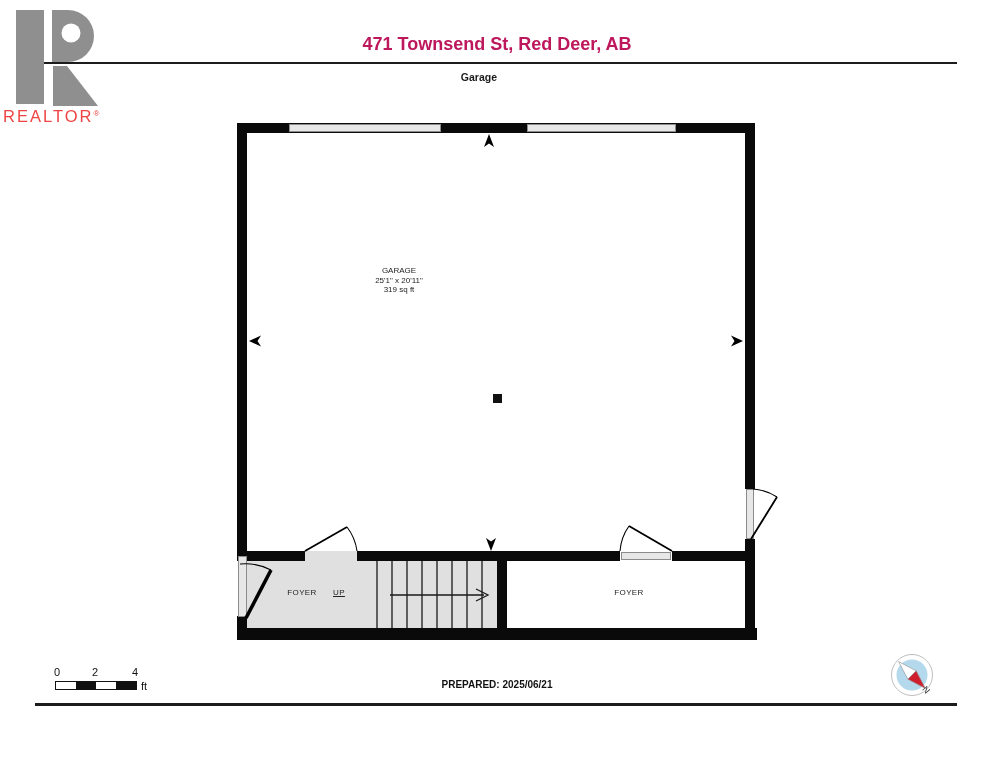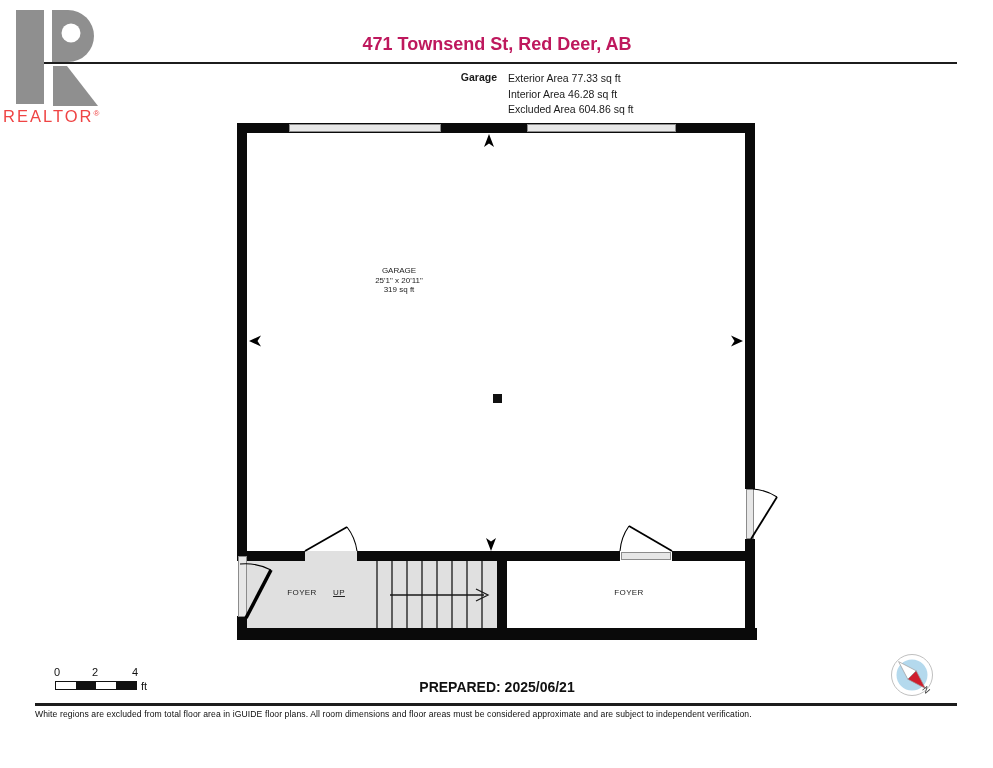--- a/index.html
+++ b/index.html
@@ -14,21 +14,21 @@
   .legend-label{font-size:10.5px;font-weight:bold;text-align:right;}
   .legend-lines{font-size:10.5px;line-height:15.5px;}
   .roomlabel{font-size:8px;letter-spacing:.4px;color:#222;}
   .plandims{font-size:8px;line-height:9.5px;text-align:center;color:#222;}
   .hline{position:absolute;background:#1c1c1c;}
   .wordmark{font-size:16.5px;letter-spacing:2px;color:#ef4444;}
   .wordmark sup{font-size:8px;letter-spacing:0;}
   .tick{font-size:11px;color:#111;}
   .scalebar{position:absolute;display:flex;border:1px solid #111;box-sizing:content-box;}
   .scalebar div{height:100%;}
-  .prepared{font-size:14px;font-weight:bold;color:#111;}
+  .prepared{font-size:10px;font-weight:bold;color:#111;}
   .footer-text{font-size:8.6px;color:#0d0d0d;letter-spacing:.1px;}
   .nlabel{font-size:9px;color:#3a3a3a;transform:rotate(48deg);}
   svg{position:absolute;overflow:visible;}
 </style>
 </head>
 <body>
 
 <div class="page">
 
   <div class="hline" style="left:35px;top:62px;width:922px;height:2px;"></div>
@@ -38,25 +38,20 @@
     <path d="M40,2 L56,2 A26,26 0 0 1 56,54 L40,54 Z" fill="#8f8f8f"></path>
     <circle cx="59" cy="25" r="9.5" fill="#ffffff"></circle>
     <polygon points="41,58 55,58 86,98 41,98" fill="#8f8f8f"></polygon>
   </svg>
   <div class="label wordmark" style="left:3px;top:107px;">
     <span>REALTOR</span><sup>®</sup>
   </div>
 
   <div class="label title ctr" style="left:497px;top:34px;">471 Townsend St, Red Deer, AB</div>
   <div class="label legend-label" style="left:417px;top:71px;width:80px;">Garage</div>
-  <div class="label legend-lines" style="left:508px;top:71px;">
-    <div>Exterior Area 77.33 sq ft</div>
-    <div>Interior Area 46.28 sq ft</div>
-    <div>Excluded Area 604.86 sq ft</div>
-  </div>
 
   <div class="wall" style="left:237px;top:123px;width:518px;height:10px;"></div>
   <div class="wall" style="left:237px;top:123px;width:10px;height:433px;"></div>
   <div class="wall" style="left:745px;top:123px;width:10px;height:366px;"></div>
   <div class="wall" style="left:745px;top:539px;width:10px;height:101px;"></div>
   <div class="wall" style="left:237px;top:628px;width:520px;height:12px;"></div>
   <div class="wall" style="left:237px;top:551px;width:68px;height:10px;"></div>
   <div class="wall" style="left:357px;top:551px;width:263px;height:10px;"></div>
   <div class="wall" style="left:672px;top:551px;width:83px;height:10px;"></div>
   <div class="wall" style="left:497px;top:551px;width:10px;height:77px;"></div>
@@ -134,15 +129,14 @@
 
   <svg style="left:882px;top:647px;" width="60" height="58" viewBox="0 0 60 58">
     <circle cx="30" cy="28" r="20.5" fill="#ffffff" stroke="#c0c0c0" stroke-width="1"></circle>
     <circle cx="30" cy="28" r="15.5" fill="#b4d9ed"></circle>
     <polygon points="16.6,14.6 34.2,23.8 25.8,32.2" fill="#ffffff" stroke="#9a9a9a" stroke-width="0.7"></polygon>
     <polygon points="43.4,41.4 34.2,23.8 25.8,32.2" fill="#cf1e2e" stroke="#9a9a9a" stroke-width="0.7"></polygon>
   </svg>
   <div class="label nlabel" style="left:923px;top:685px;">N</div>
 
   <div class="hline" style="left:35px;top:703px;width:922px;height:3px;"></div>
-  <div class="label footer-text" style="left:35px;top:709px;">White regions are excluded from total floor area in iGUIDE floor plans. All room dimensions and floor areas must be considered approximate and are subject to independent verification.</div>
 
 </div>
 
 </body></html>

